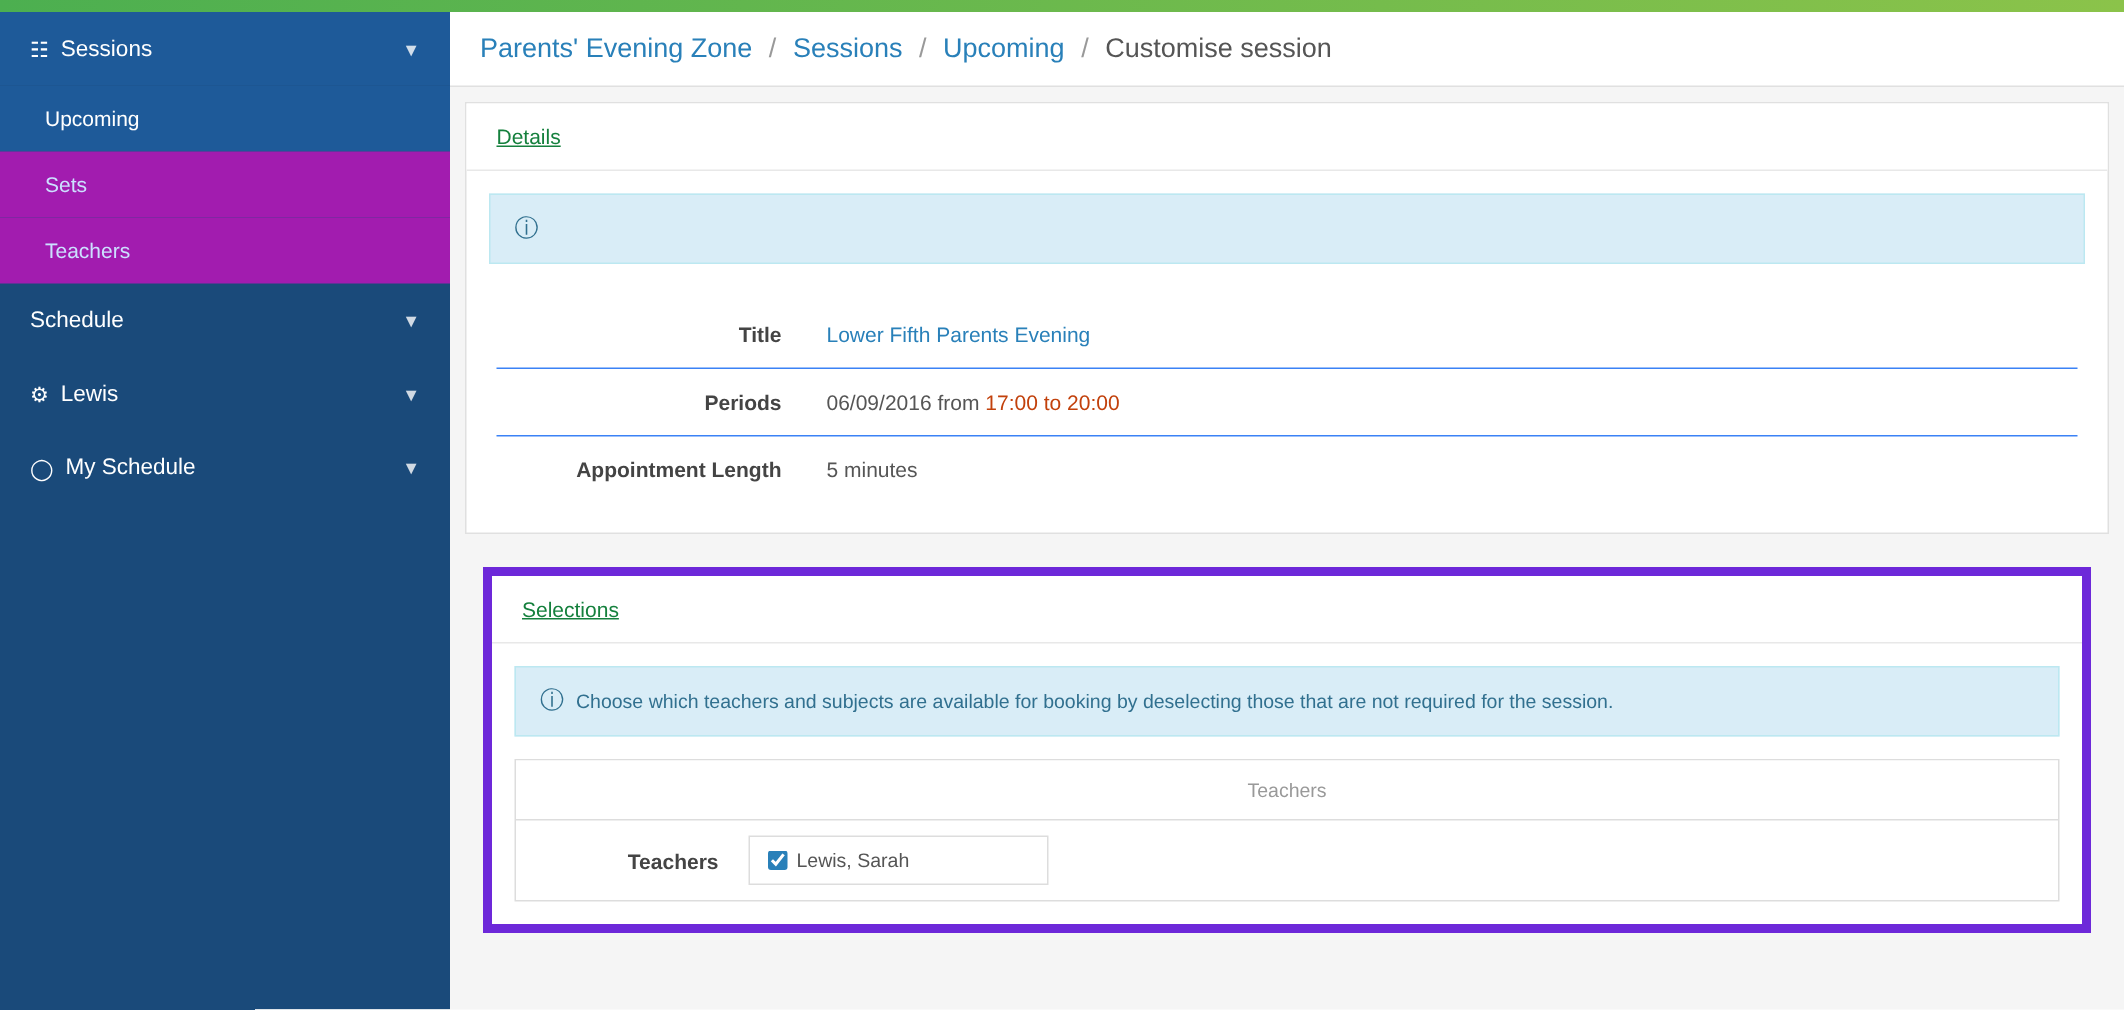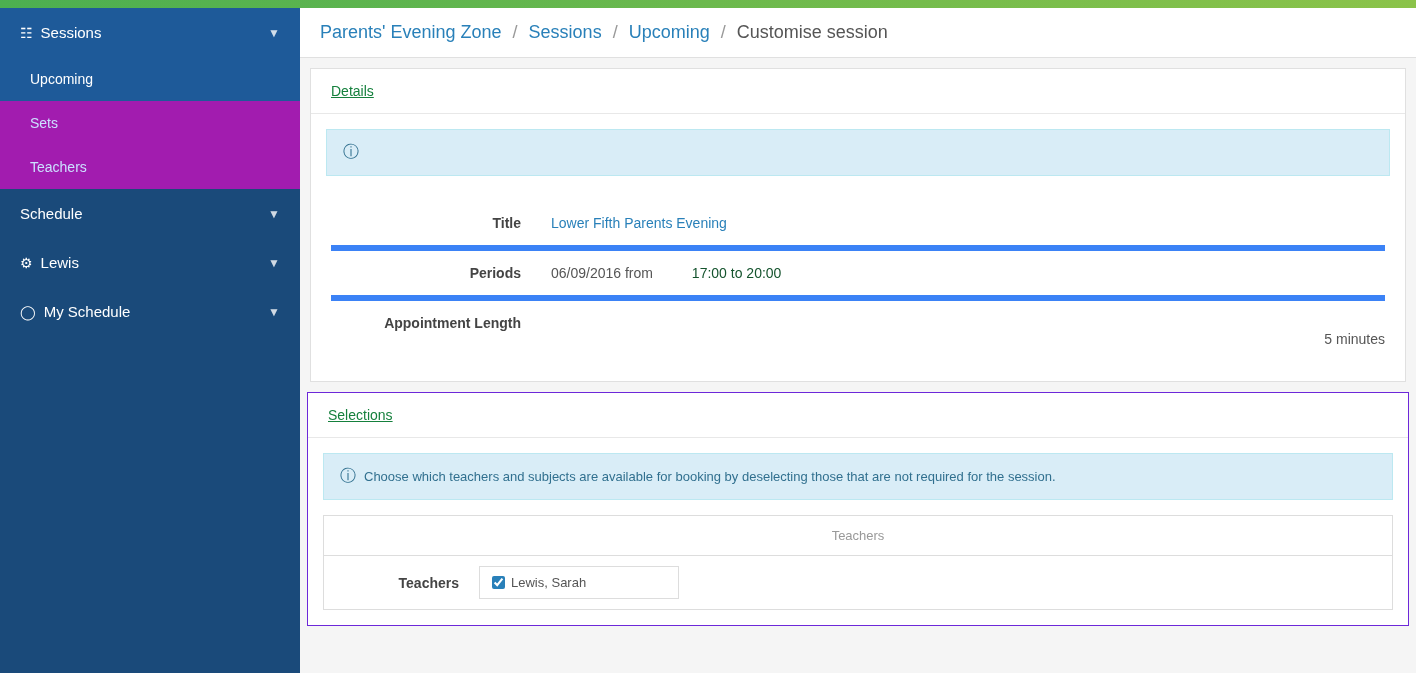--- a/index.html
+++ b/index.html
@@ -136,26 +136,25 @@
       flex-shrink: 0;
     }
 
     .details-grid {
       padding: 10px 20px 20px;
     }
 
     .detail-row {
       display: flex;
       padding: 14px 0;
-      border-bottom: 6px solid #3b82f6;
+      border-bottom: 1px solid #3b82f6;
     }
 
     .detail-row:last-child {
       border-bottom: none;
-      flex-direction: column;
     }
 
     .detail-label {
       width: 220px;
       text-align: right;
       padding-right: 30px;
       font-weight: bold;
       color: #444;
       font-size: 14px;
     }
@@ -164,29 +163,28 @@
       color: #555;
       font-size: 14px;
       text-align: right;
     }
 
     .detail-value.link-style {
       color: #2980b9;
     }
 
     .detail-value .time-highlight {
-      color: #14532d;
-      margin-left: 35px;
+      color: #c2410c;
     }
 
     
     .selections-section {
       background: #fff;
-      margin: 7px;
-      border: 1px solid #6d28d9;
+      margin: 22px;
+      border: 6px solid #6d28d9;
     }
 
     .teachers-table {
       margin: 15px;
       border: 1px solid #ddd;
     }
 
     .teachers-header {
       background: #fff;
       padding: 12px;

